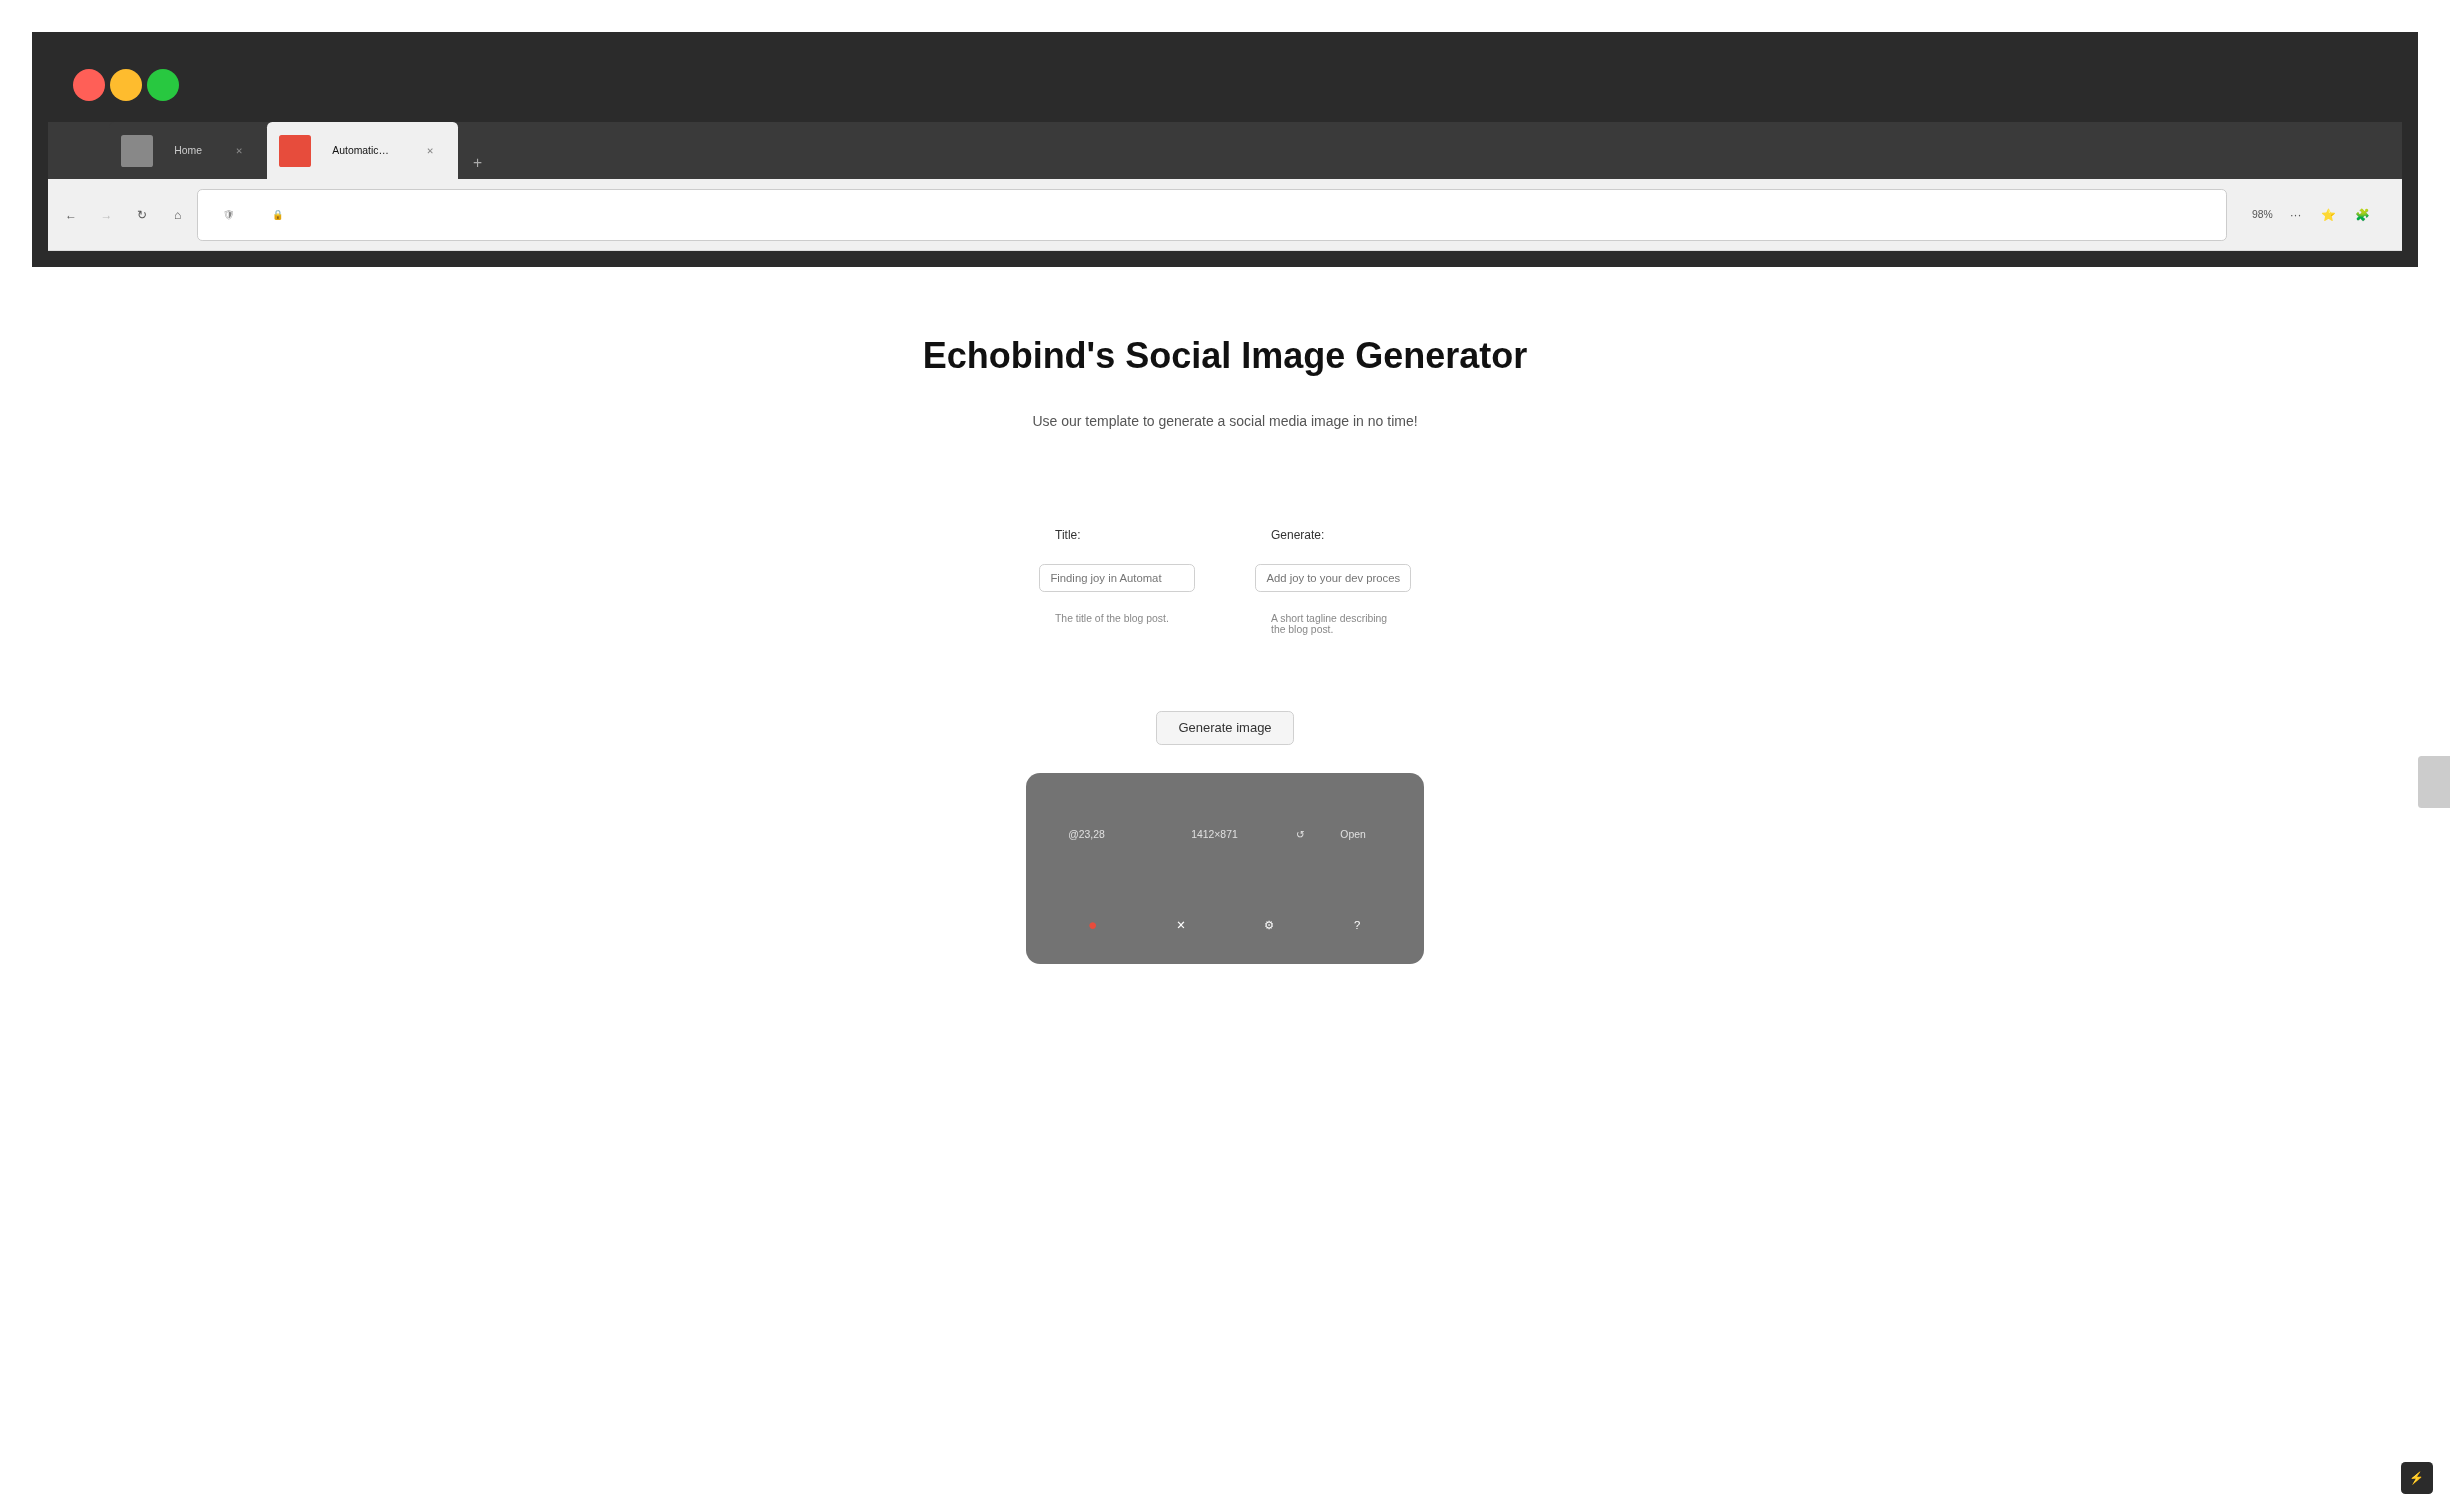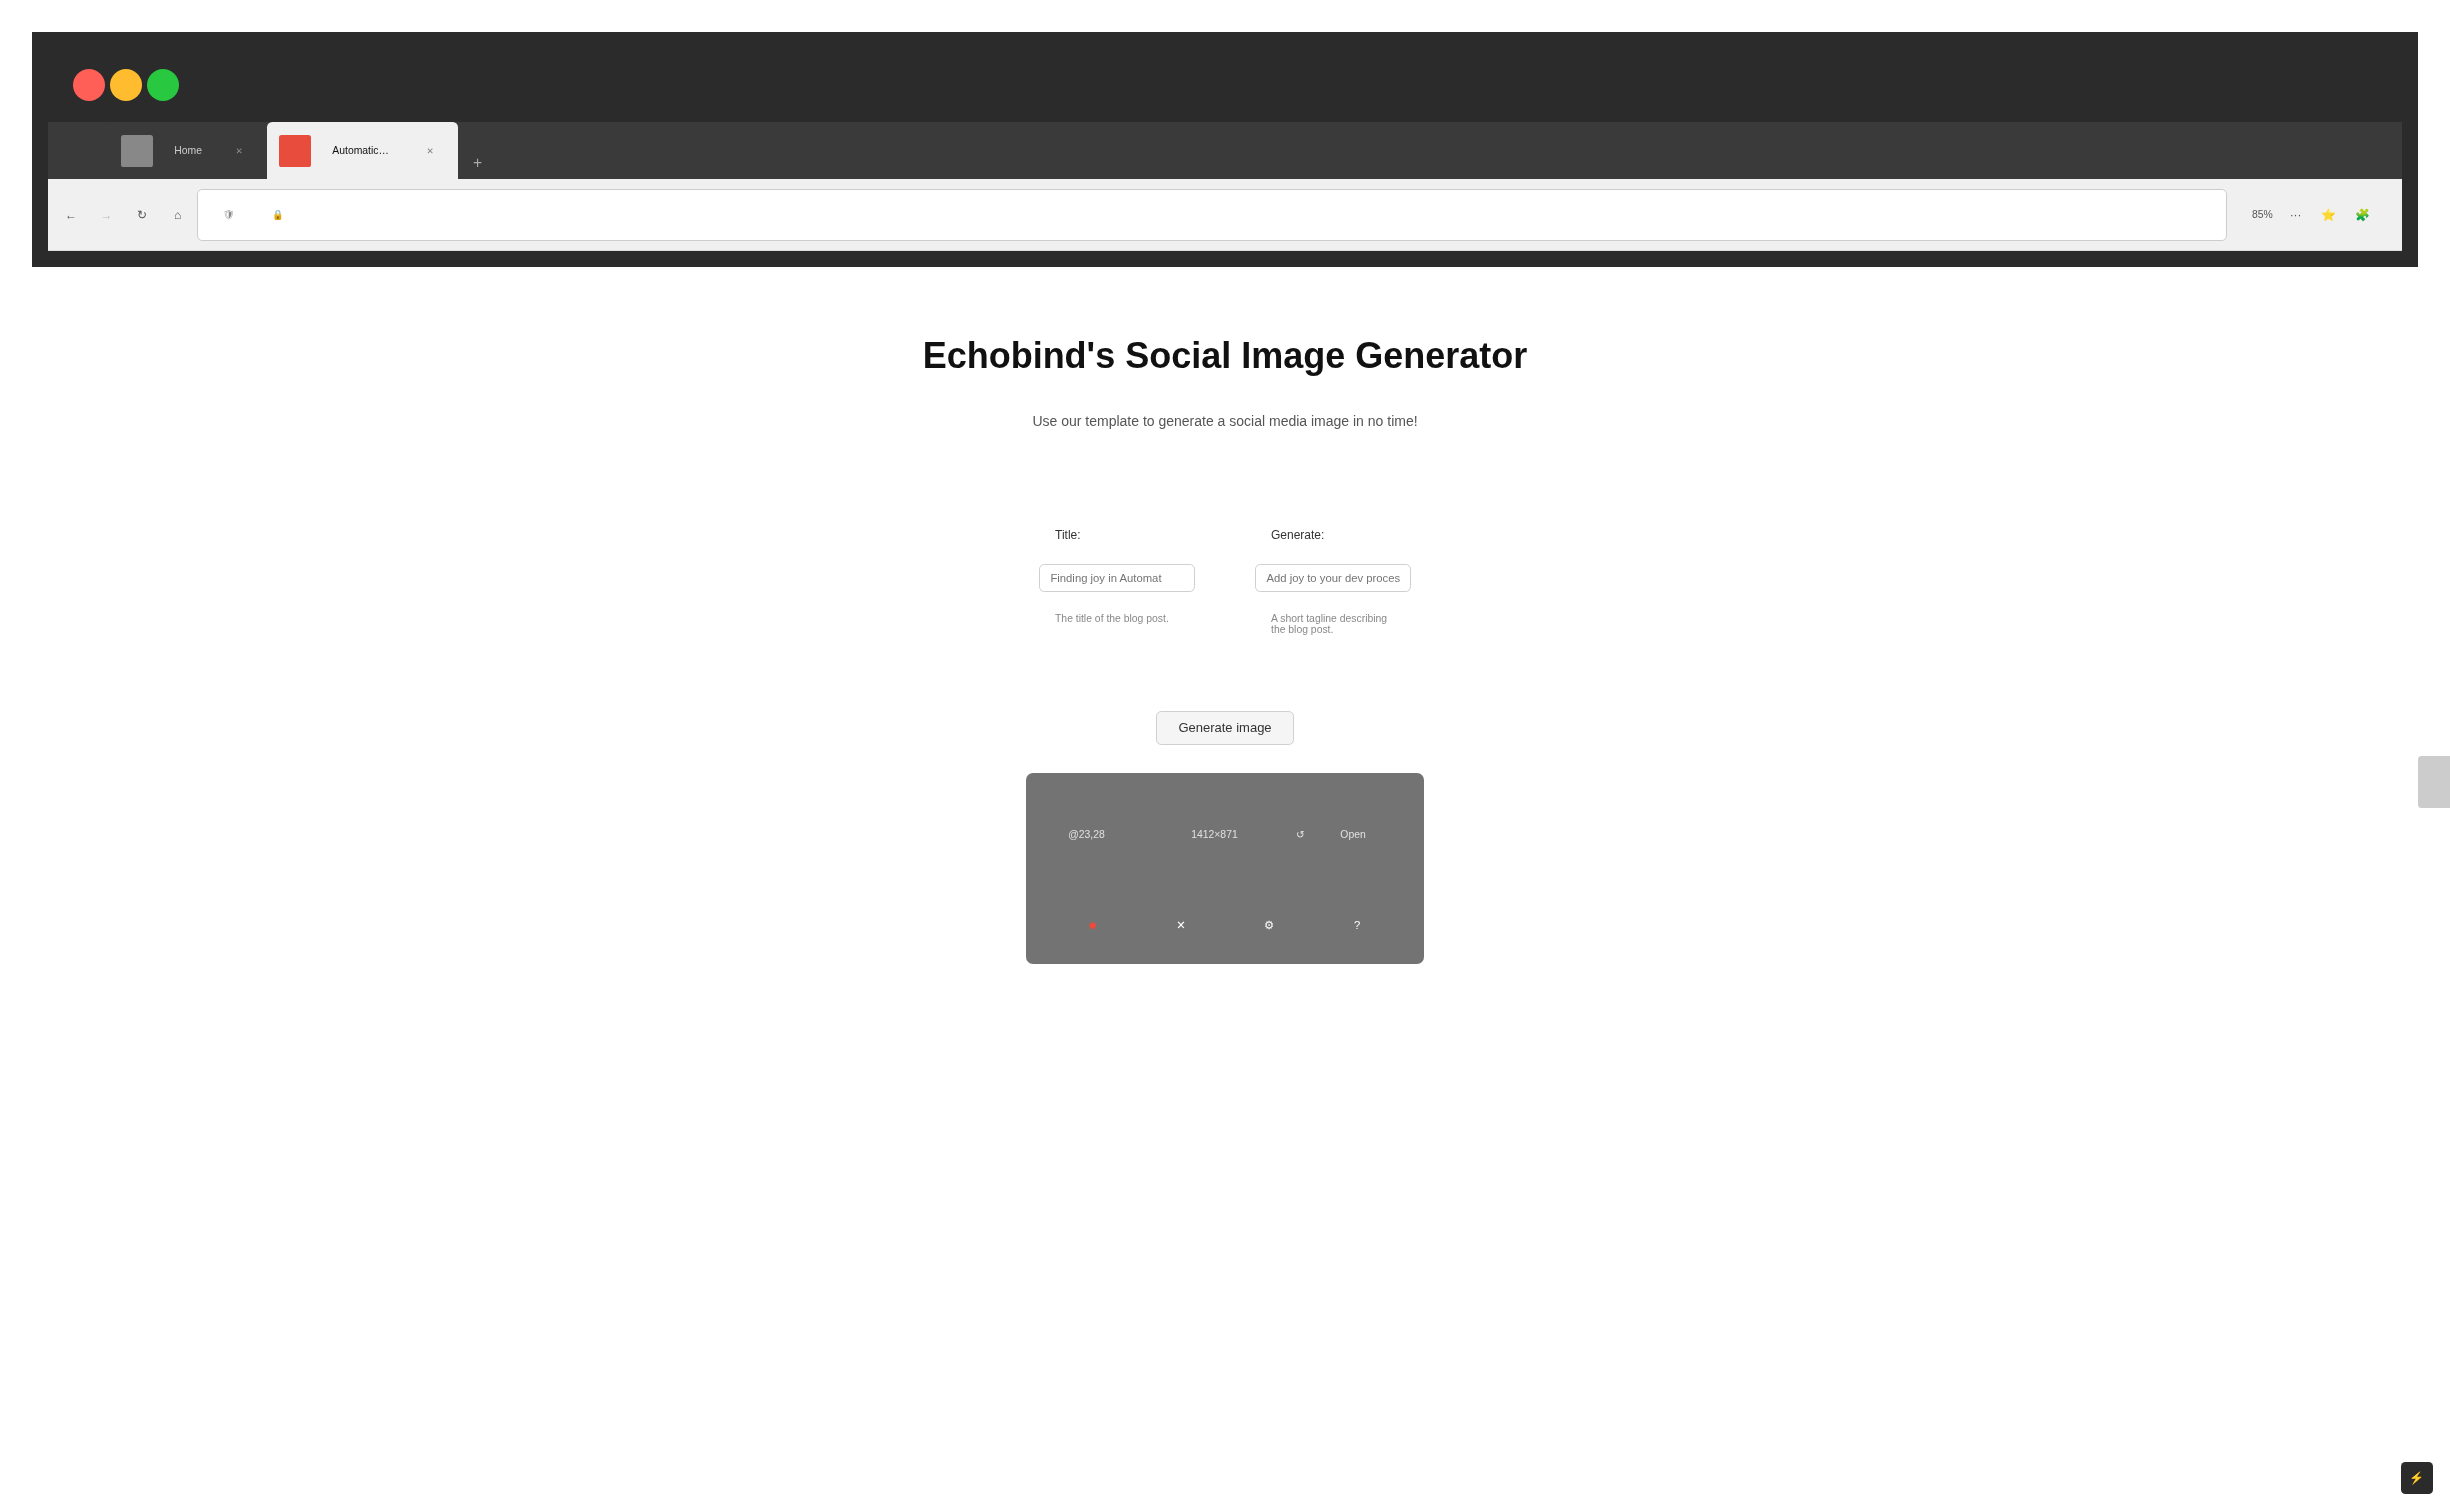--- a/index.html
+++ b/index.html
@@ -234,21 +234,21 @@
       font-size: 13px;
       color: #333;
       cursor: pointer;
       margin-bottom: 28px;
     }
 
     
     .devtools-overlay {
       position: relative;
       background: rgba(90, 90, 90, 0.85);
-      border-radius: 7px;
+      border-radius: 14px;
       padding: 7px 10.4px;
       color: white;
       font-size: 10.4px;
       display: flex;
       flex-direction: column;
       gap: 5.2px;
       min-width: 174px;
       backdrop-filter: blur(3.5px);
     }
 
@@ -356,21 +356,21 @@
     <button class="nav-btn disabled">→</button>
     <button class="nav-btn">↻</button>
     <button class="nav-btn">⌂</button>
 
     <div class="address-bar">
       <span class="lock-icon">🛡</span>
       <span class="lock-icon">🔒</span>
     </div>
 
     <div class="nav-right">
-      <span class="zoom-badge">85%</span>
+      <span class="zoom-badge">98%</span>
       <button class="nav-btn">···</button>
       <button class="nav-btn">⭐</button>
       <button class="nav-btn">🧩</button>
     </div>
   </div>
 </div>
 
 <div class="page-content">
 
   <h1 class="page-title">Echobind's Social Image Generator</h1>

